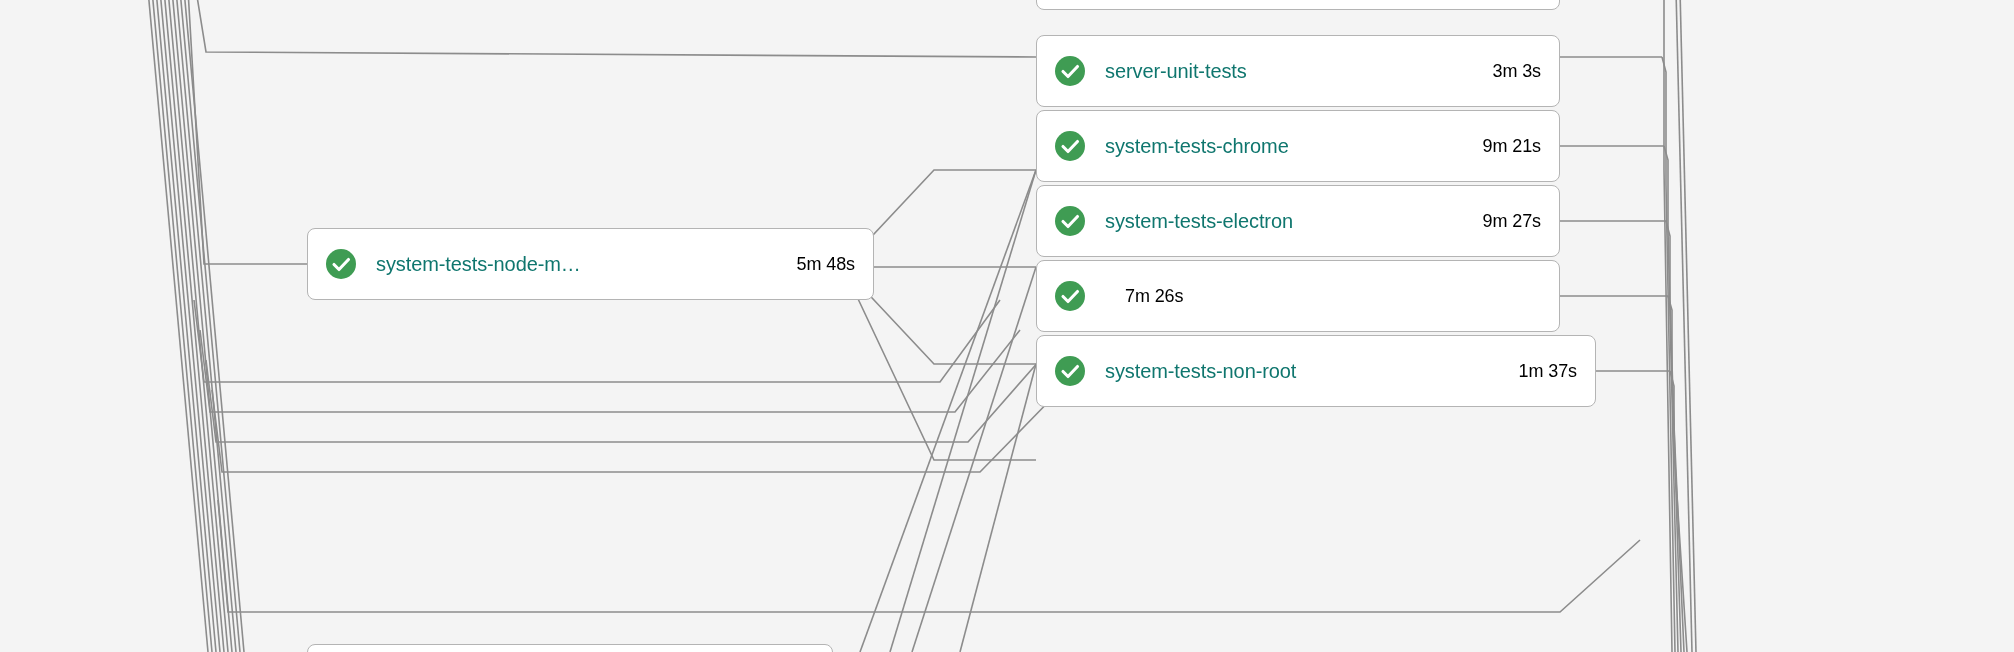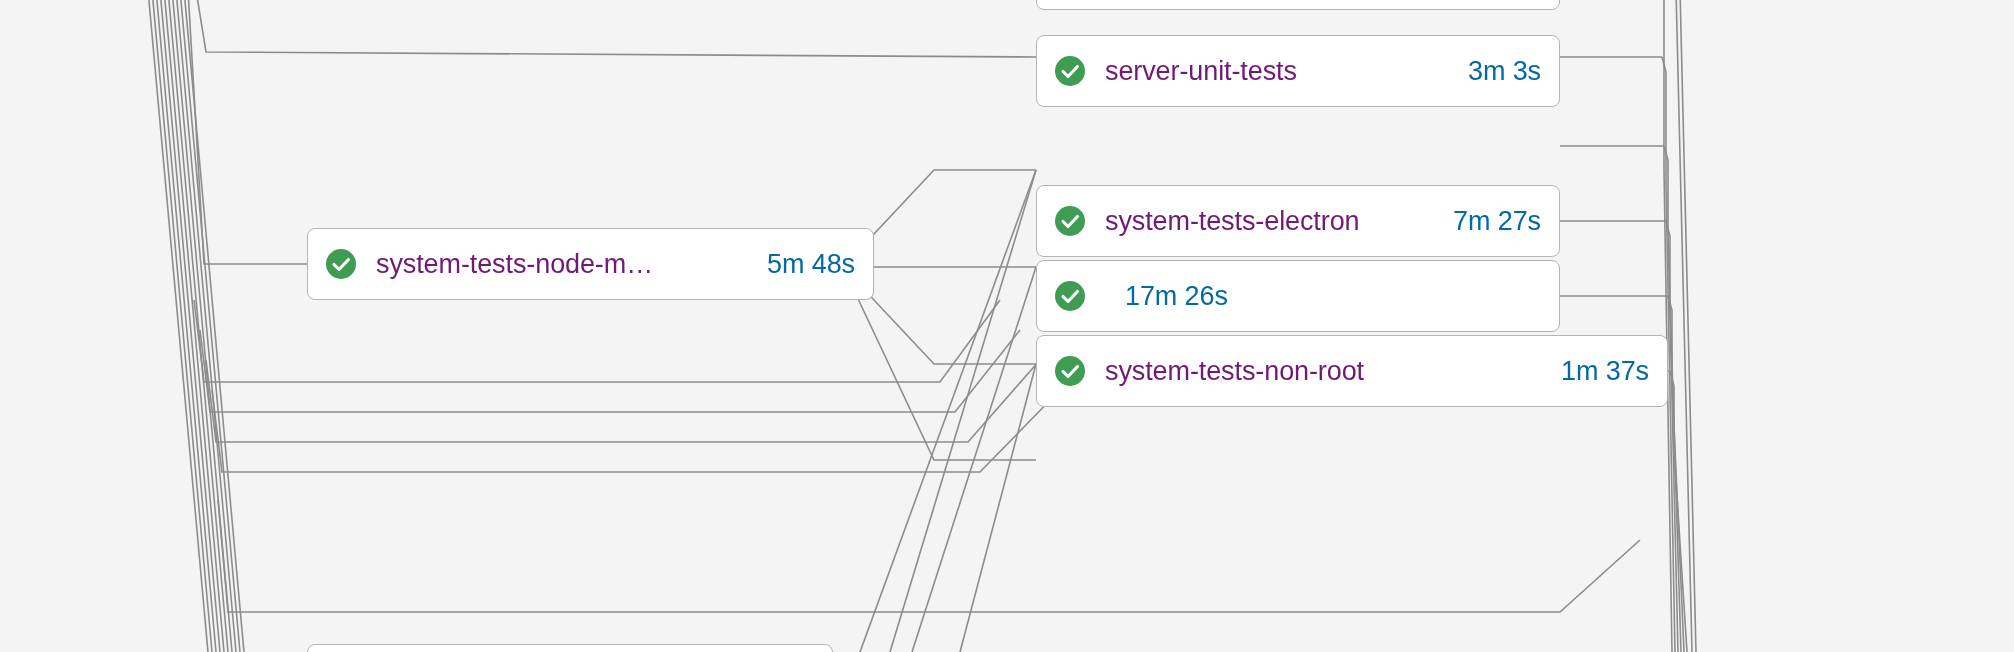--- a/index.html
+++ b/index.html
@@ -39,31 +39,31 @@
   }
   .node .status-icon {
     flex: 0 0 auto;
     width: 34px;
     height: 34px;
     margin-right: 18px;
     display: block;
   }
   .node .node-name {
     flex: 1 1 auto;
-    font-size: 27px;
-    color: #701a75;
+    font-size: 20px;
+    color: #0f766e;
     white-space: nowrap;
     overflow: hidden;
     text-overflow: ellipsis;
     letter-spacing: -0.1px;
   }
   .node .node-duration {
     flex: 0 0 auto;
-    font-size: 27px;
-    color: #0369a1;
+    font-size: 18px;
+    color: #000000;
     margin-left: 20px;
     white-space: nowrap;
     letter-spacing: -0.1px;
   }
   .node.partial-top {
     border-bottom-left-radius: 8px;
     border-bottom-right-radius: 8px;
   }
 </style>
 </head>
@@ -145,39 +145,47 @@
 
   <div class="node" style="left:1036px; top:35px; width:524px; height:72px;">
     <svg class="status-icon" viewBox="0 0 34 34">
       <circle cx="17" cy="17" r="15" fill="#3f9c53"></circle>
       <path d="M10 17.5 L15 22.5 L24.5 12.5" fill="none" stroke="#ffffff" stroke-width="3.1" stroke-linecap="round" stroke-linejoin="round"></path>
     </svg>
     <span class="node-name">server-unit-tests</span>
     <span class="node-duration">3m 3s</span>
   </div>
 
+  <div class="node" style="left:1036px; top:110px; width:524px; height:72px;">
+    <svg class="status-icon" viewBox="0 0 34 34">
+      <circle cx="17" cy="17" r="15" fill="#3f9c53"></circle>
+      <path d="M10 17.5 L15 22.5 L24.5 12.5" fill="none" stroke="#ffffff" stroke-width="3.1" stroke-linecap="round" stroke-linejoin="round"></path>
+    </svg>
+    <span class="node-name">system-tests-chrome</span>
+    <span class="node-duration">9m 21s</span>
+  </div>
 
   <div class="node" style="left:1036px; top:185px; width:524px; height:72px;align-items:center;">
     <svg class="status-icon" viewBox="0 0 34 34">
       <circle cx="17" cy="17" r="15" fill="#3f9c53"></circle>
       <path d="M10 17.5 L15 22.5 L24.5 12.5" fill="none" stroke="#ffffff" stroke-width="3.1" stroke-linecap="round" stroke-linejoin="round"></path>
     </svg>
     <span class="node-name">system-tests-electron</span>
-    <span class="node-duration">7m 27s</span>
+    <span class="node-duration">9m 27s</span>
   </div>
 
   <div class="node" style="left:1036px; top:260px; width:524px; height:72px;">
     <svg class="status-icon" viewBox="0 0 34 34">
       <circle cx="17" cy="17" r="15" fill="#3f9c53"></circle>
       <path d="M10 17.5 L15 22.5 L24.5 12.5" fill="none" stroke="#ffffff" stroke-width="3.1" stroke-linecap="round" stroke-linejoin="round"></path>
     </svg>
-    <span class="node-duration">17m 26s</span>
-  </div>
-
-  <div class="node" style="left:1036px; top:335px; width:632px; height:72px;">
+    <span class="node-duration">7m 26s</span>
+  </div>
+
+  <div class="node" style="left:1036px; top:335px; width:560px; height:72px;">
     <svg class="status-icon" viewBox="0 0 34 34">
       <circle cx="17" cy="17" r="15" fill="#3f9c53"></circle>
       <path d="M10 17.5 L15 22.5 L24.5 12.5" fill="none" stroke="#ffffff" stroke-width="3.1" stroke-linecap="round" stroke-linejoin="round"></path>
     </svg>
     <span class="node-name">system-tests-non-root</span>
     <span class="node-duration">1m 37s</span>
   </div>
 
   <div class="node" style="left:307px; top:228px; width:567px; height:72px;">
     <svg class="status-icon" viewBox="0 0 34 34">

